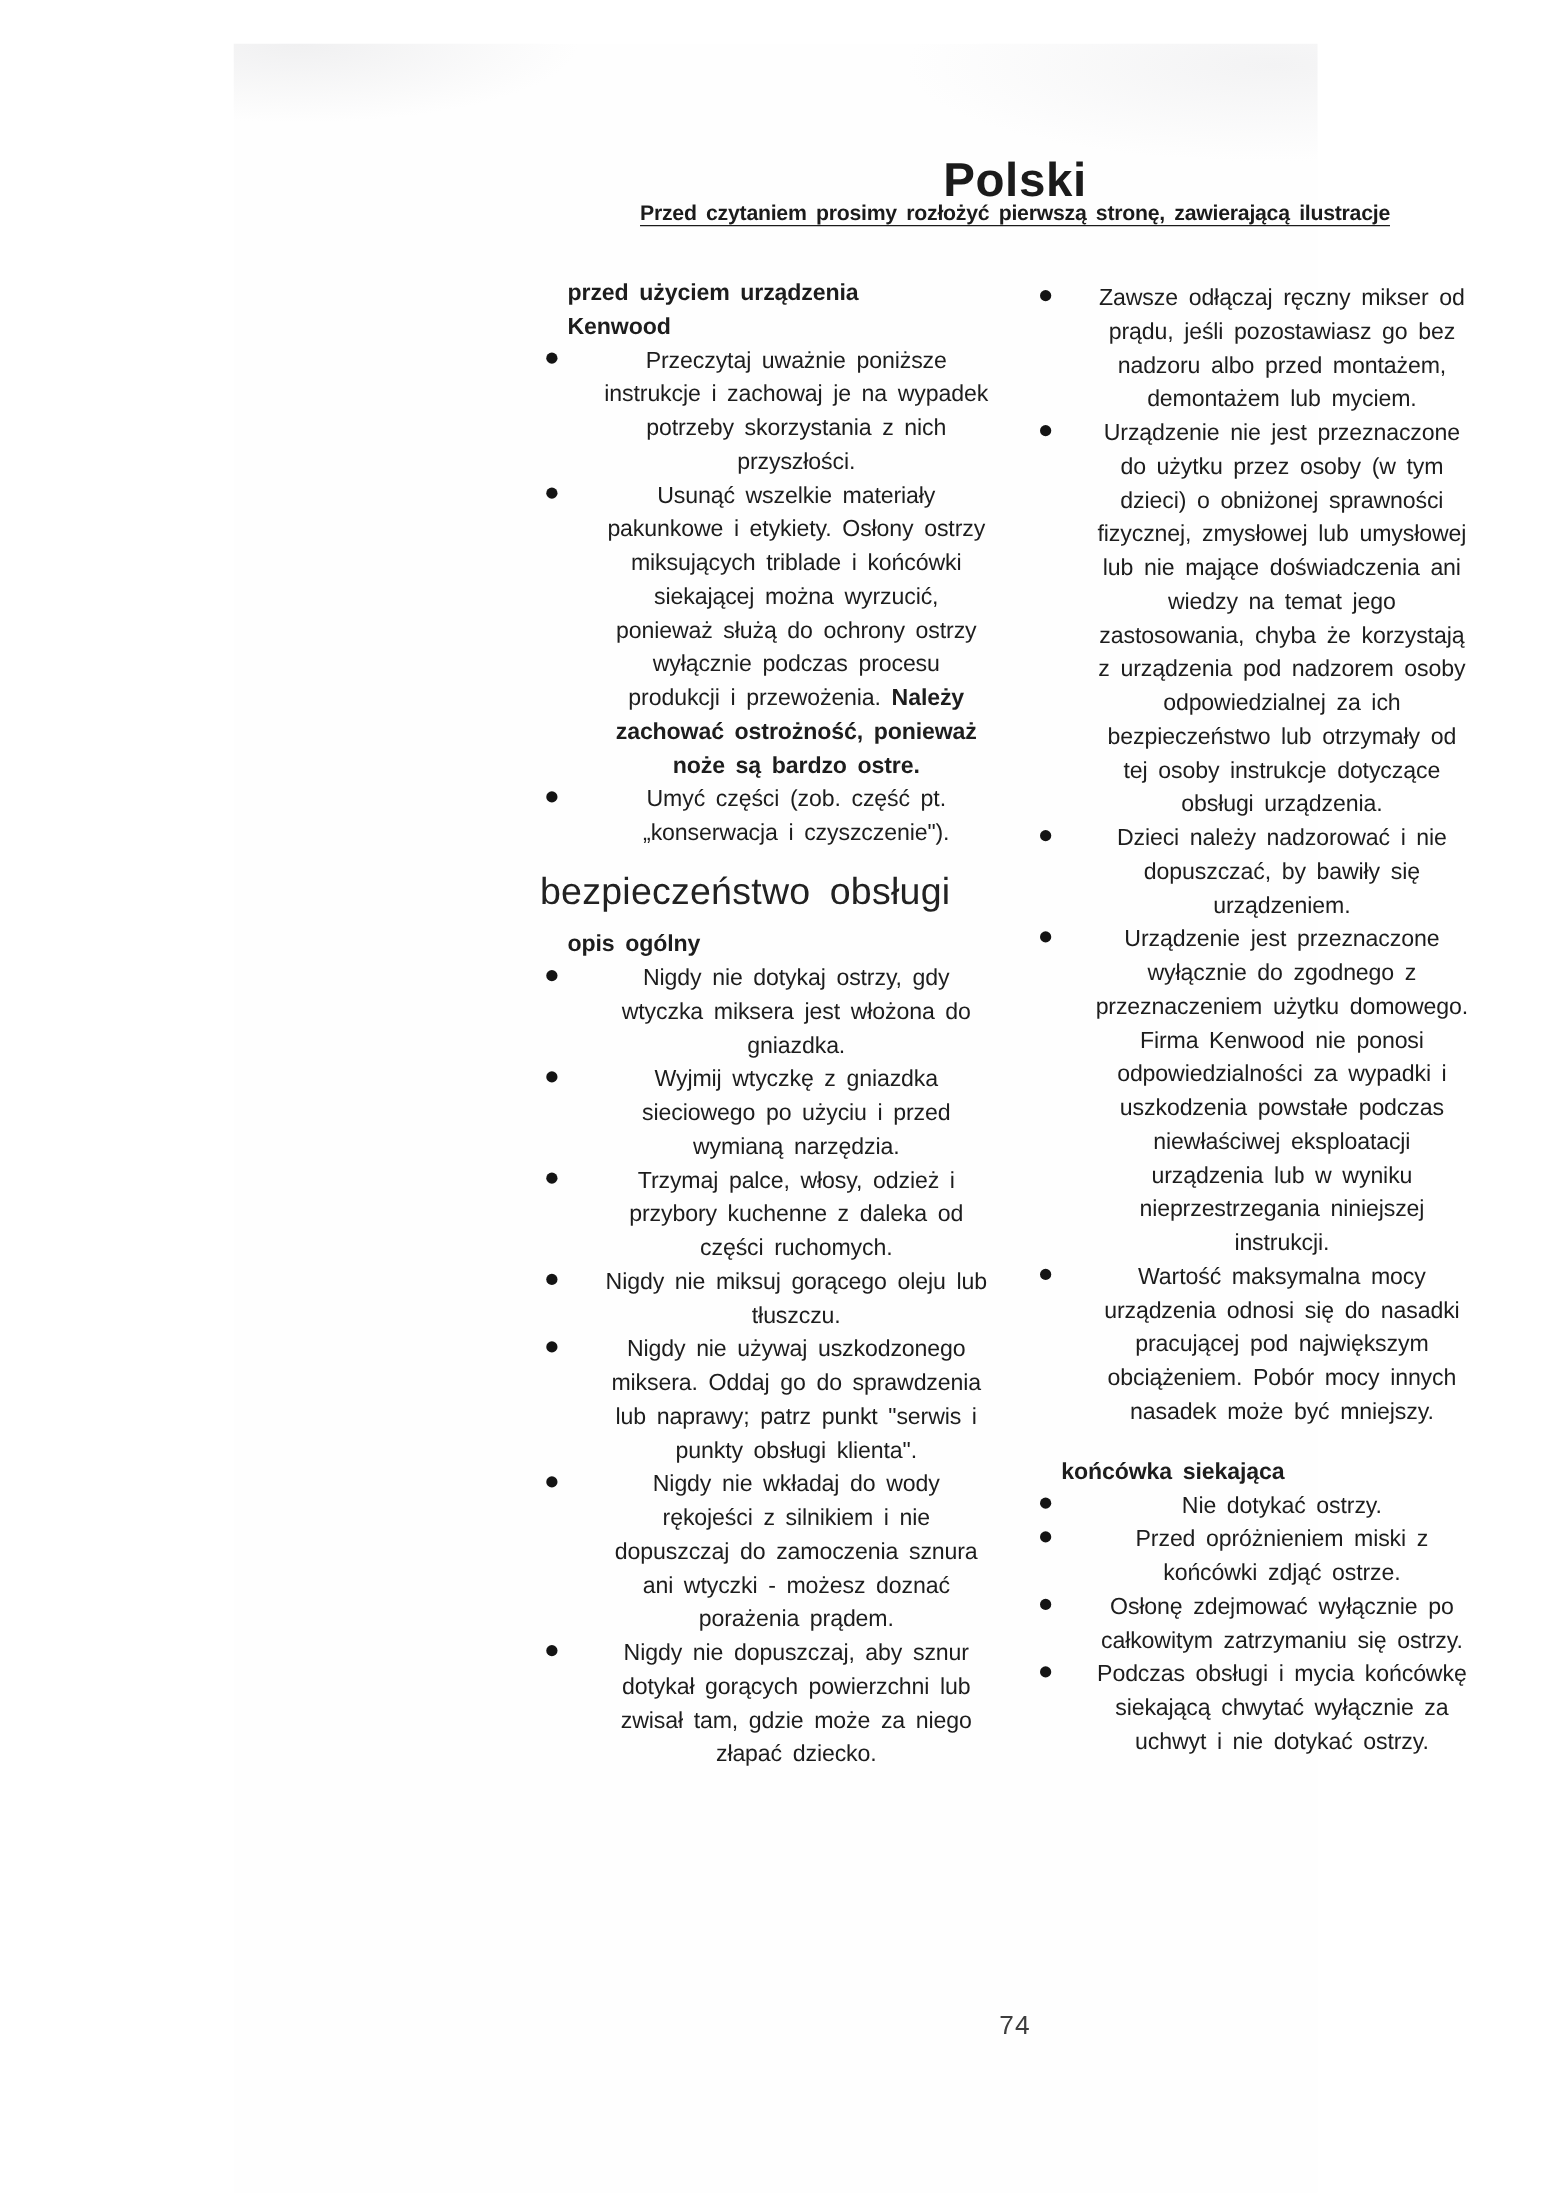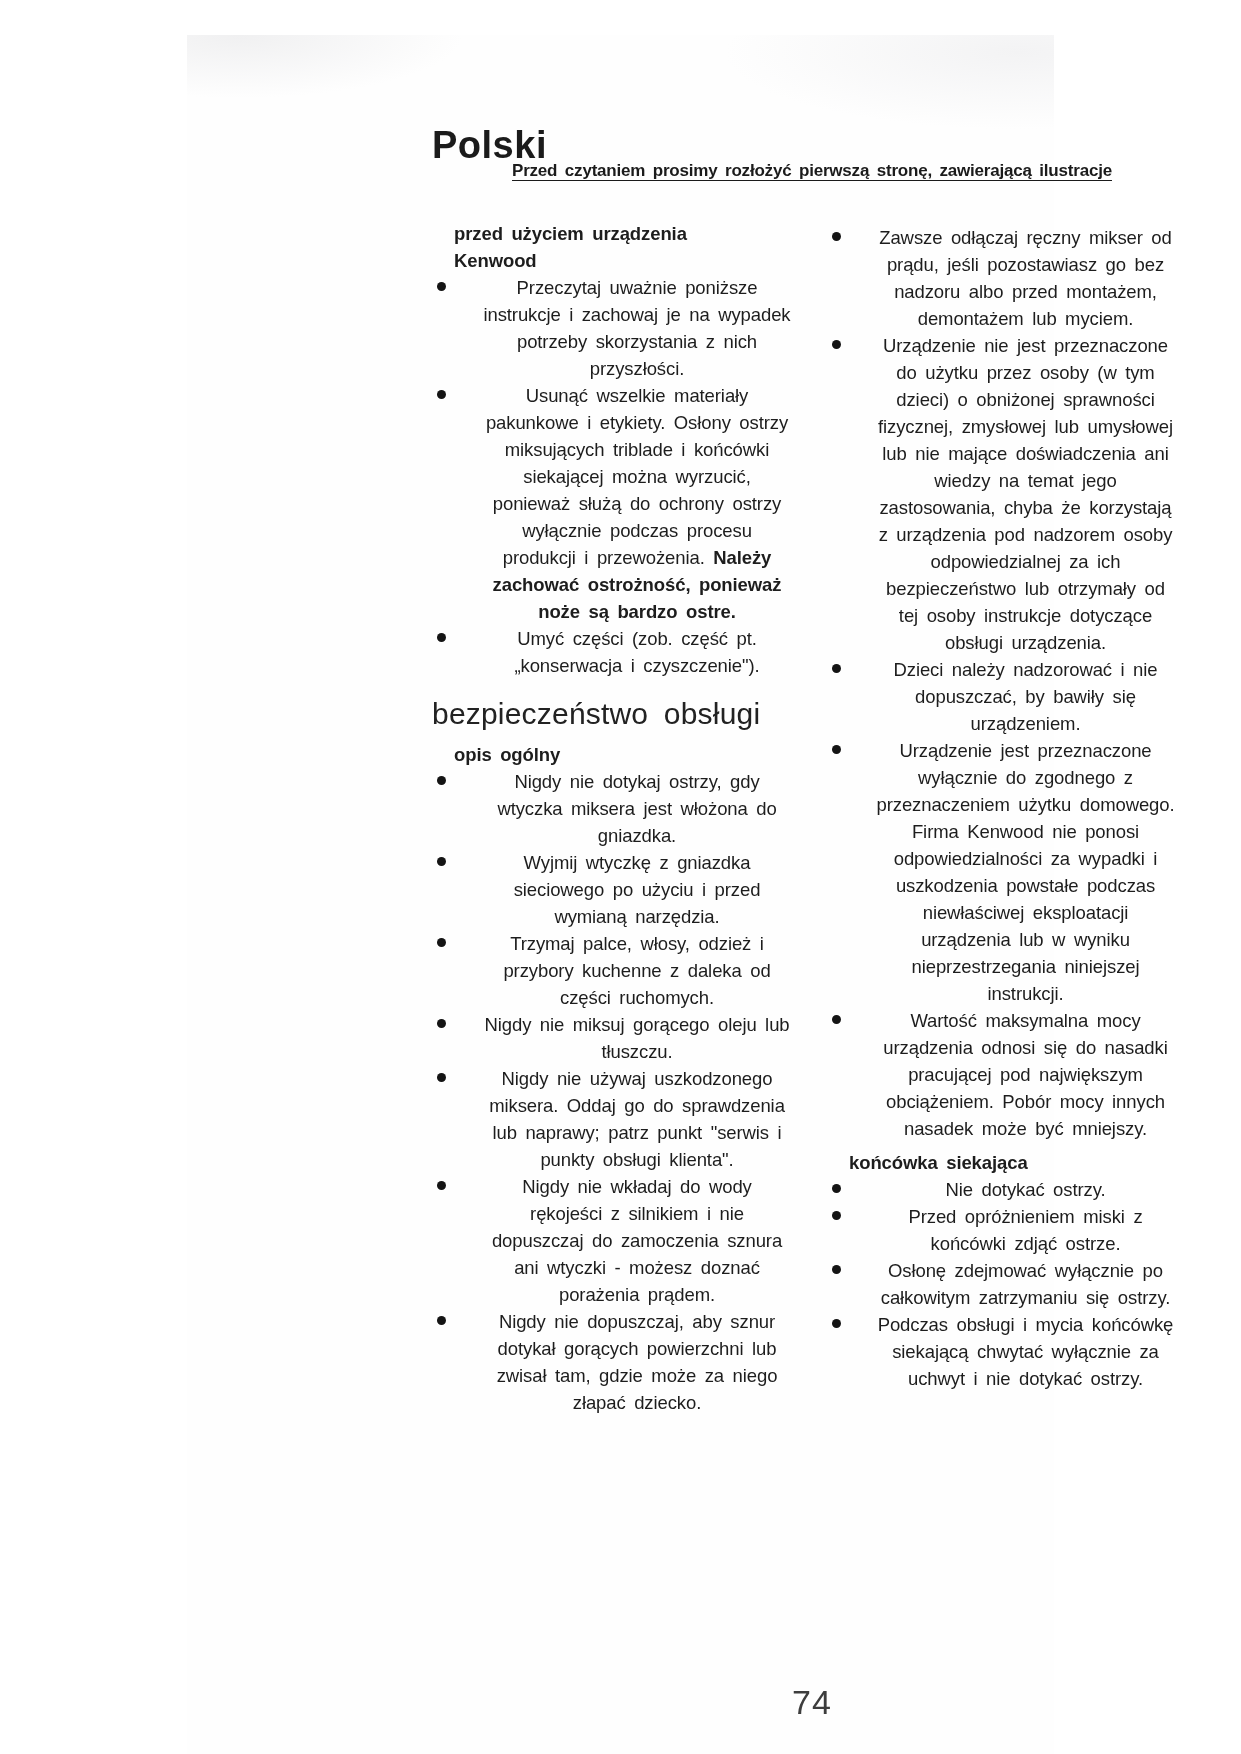--- a/index.html
+++ b/index.html
@@ -13,20 +13,21 @@
   }
   .page{
     position:absolute;left:187px;top:35px;width:867px;height:1719px;
     background:
       radial-gradient(ellipse 320px 90px at 6% 0%, #f0f0f1, rgba(255,255,255,0) 70%),
       radial-gradient(ellipse 420px 110px at 96% 1%, #f3f3f4, rgba(255,255,255,0) 70%),
       #fefefe;
   }
   .doc-title{
     position:absolute;left:245px;top:64px;width:760px;
+    text-align:center;
     font-size:38px;font-weight:700;letter-spacing:0.5px;
     color:#1b1b1b;
   }
   .doc-subtitle{
     position:absolute;left:240px;top:126px;width:770px;
     text-align:center;
     font-size:17px;font-weight:700;
     word-spacing:3px;letter-spacing:-0.2px;
     text-decoration:underline;
     text-underline-offset:4px;
@@ -37,43 +38,43 @@
     font-size:18.5px;line-height:27px;
     letter-spacing:-0.1px;word-spacing:3.5px;
     white-space:pre;
   }
   .column-left{left:245px;width:388px;}
   .column-right{left:640px;width:375px;}
   .sub-heading{
     font-weight:700;margin:0 0 0 22px;
   }
   .sub-heading + .bullets{margin-top:0;}
-  .bullets + .sub-heading{margin-top:7px;}
+  .bullets + .sub-heading{margin-top:21px;}
   .section-title{
     font-size:30px;line-height:42px;
     font-weight:400;letter-spacing:0.2px;word-spacing:7px;
     margin:14px 0 6px 0;
     color:#222;
   }
   ul.bullets{
     list-style:none;margin:4px;padding:0;text-align:center;
   }
   ul.bullets li{
     position:relative;padding-left:22px;margin:0;
   }
   ul.bullets li::before{
     content:"";position:absolute;left:1px;top:8px;
     width:9px;height:9px;border-radius:50%;
     background:#141414;
   }
   strong{font-weight:700;}
   .page-number{
-    position:absolute;left:245px;top:1648px;width:760px;
+    position:absolute;left:245px;top:1574px;width:760px;
     text-align:center;
-    font-size:34px;color:#3d3d3d;letter-spacing:1px;
+    font-size:21px;color:#3d3d3d;letter-spacing:1px;
     word-spacing:0;
   }
 </style>
 </head>
 <body>
 
 <div class="page">
   <h1 class="doc-title">Polski</h1>
   <div class="doc-subtitle">Przed czytaniem prosimy rozłożyć pierwszą stronę, zawierającą ilustracje</div>
 

